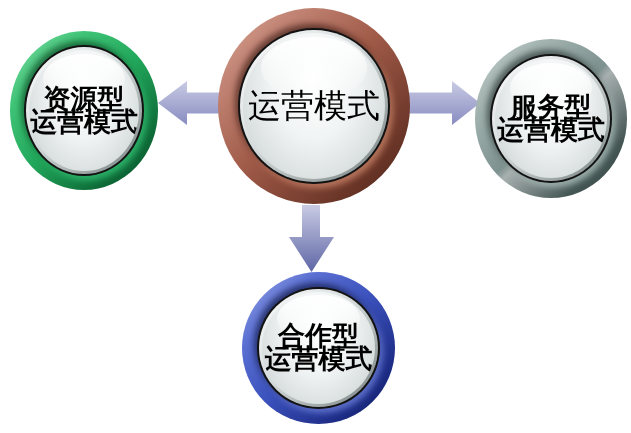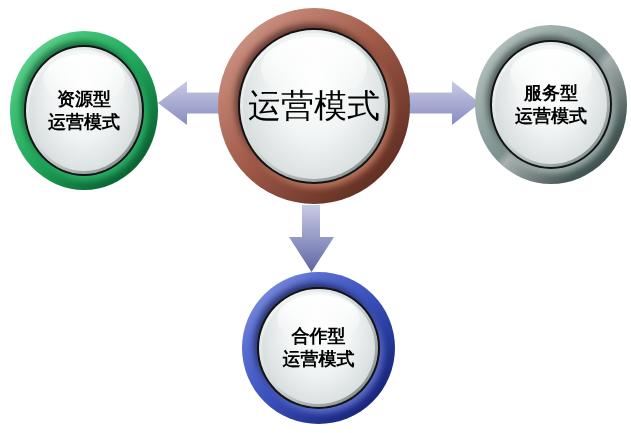--- a/index.html
+++ b/index.html
@@ -69,21 +69,21 @@
     text-align: center;
     z-index: 1;
   }
   .label-center {
     font-size: 33px;
     font-weight: 400;
     letter-spacing: 0px;
     white-space: nowrap;
   }
   .label-sat {
-    font-size: 18px;
+    font-size: 27px;
     font-weight: 700;
     line-height: 23px;
     white-space: nowrap;
   }
 
   
   .node-center { left: 218px; top: 8px; width: 192px; height: 196px; }
   .node-center .ring {
     padding: 20px;
     background: linear-gradient(135deg, #dba898 0%, #c08272 22%, #a05a48 48%, #6e382a 78%, #4b2218 100%);
@@ -92,21 +92,21 @@
 
   
   .node-left { left: 10px; top: 31px; width: 148px; height: 159px; }
   .node-left .ring {
     padding: 14px;
     background: linear-gradient(135deg, #86e0ab 0%, #3fc477 25%, #22a85c 50%, #0e6b38 80%, #0a4f2a 100%);
   }
   .node-left .black { box-shadow: -3px -4px 6px rgba(0,40,15,0.55), 3px 4px 6px rgba(60,215,130,0.65); }
 
   
-  .node-right { left: 475px; top: 25px; width: 152px; height: 159px; }
+  .node-right { left: 475px; top: 39px; width: 152px; height: 159px; }
   .node-right .ring {
     padding: 15px;
     background: linear-gradient(135deg, #c6d1cf 0%, #a0b1ae 25%, #7d918e 50%, #4557 54%, #455755 80%, #334341 100%);
   }
   .node-right .black { box-shadow: -3px -4px 6px rgba(10,20,18,0.55), 3px 4px 6px rgba(190,210,205,0.7); }
 
   
   .node-bottom { left: 242px; top: 272px; width: 153px; height: 152px; }
   .node-bottom .ring {
     padding: 15px;

